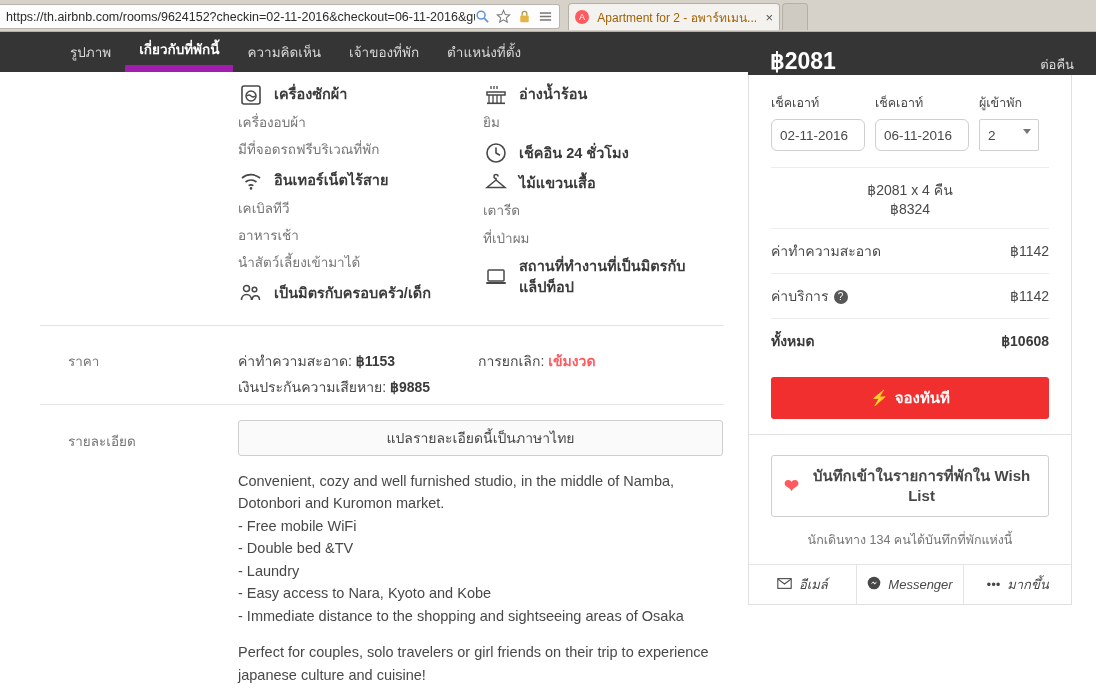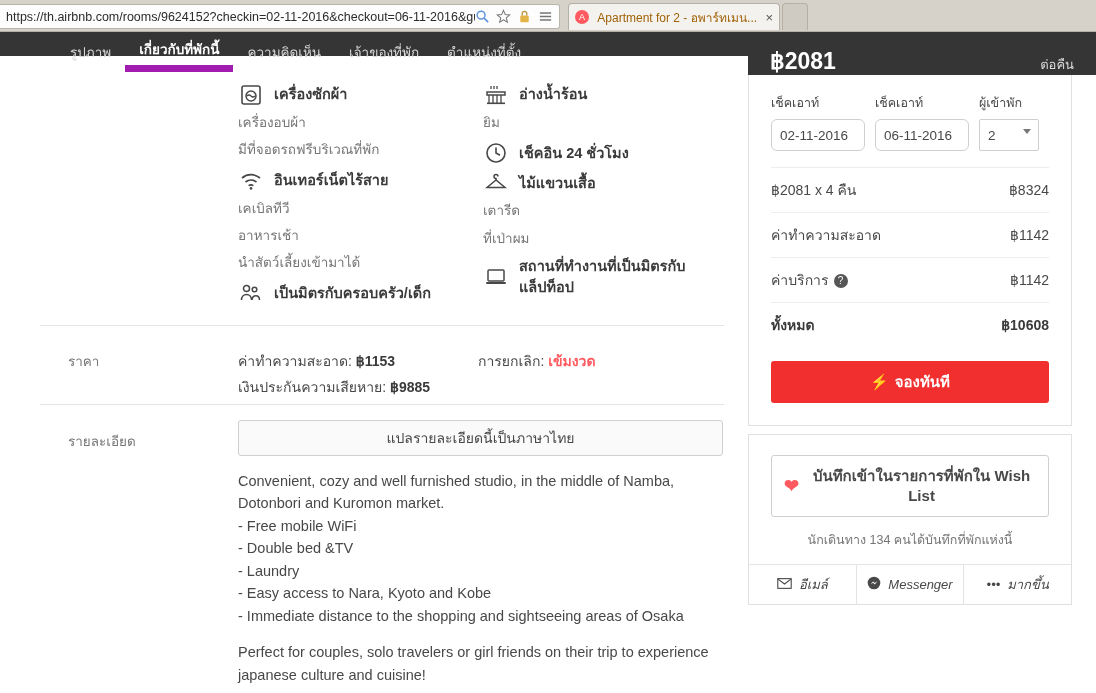--- a/index.html
+++ b/index.html
@@ -88,21 +88,21 @@
     background: #cfcbc3;
     border: 1px solid #b5b0a6;
     border-bottom: none;
     border-radius: 4px 4px 0 0;
   }
 
   
   .nav {
     position: absolute;
     top: 32px; left: 0;
-    width: 748px; height: 24px;
+    width: 748px; height: 40px;
     background: #353535;
   }
   .nav-items {
     display: flex;
     height: 40px;
     align-items: stretch;
     padding-left: 56px;
     gap: 0;
   }
   .nav-item {
@@ -247,21 +247,21 @@
   .bk-rows { margin-top: 16px; }
   .bk-row {
     display: flex;
     justify-content: space-between;
     align-items: center;
     padding: 11px 0;
     border-top: 1px solid #ededed;
     font-size: 14px;
     color: #484848;
   }
-  .bk-row:first-child { border-top: 1px solid #ededed; }
+  .bk-row:first-child { border-top: 1px solid #ededed; flex-direction: column; }
   .bk-row.total { font-weight: bold; color: #3a3a3a; gap: 44px; }
   .help-badge {
     display: inline-block;
     width: 14px; height: 14px;
     border-radius: 50%;
     background: #565656;
     color: #fff;
     font-size: 10px;
     line-height: 14px;
     text-align: center;

